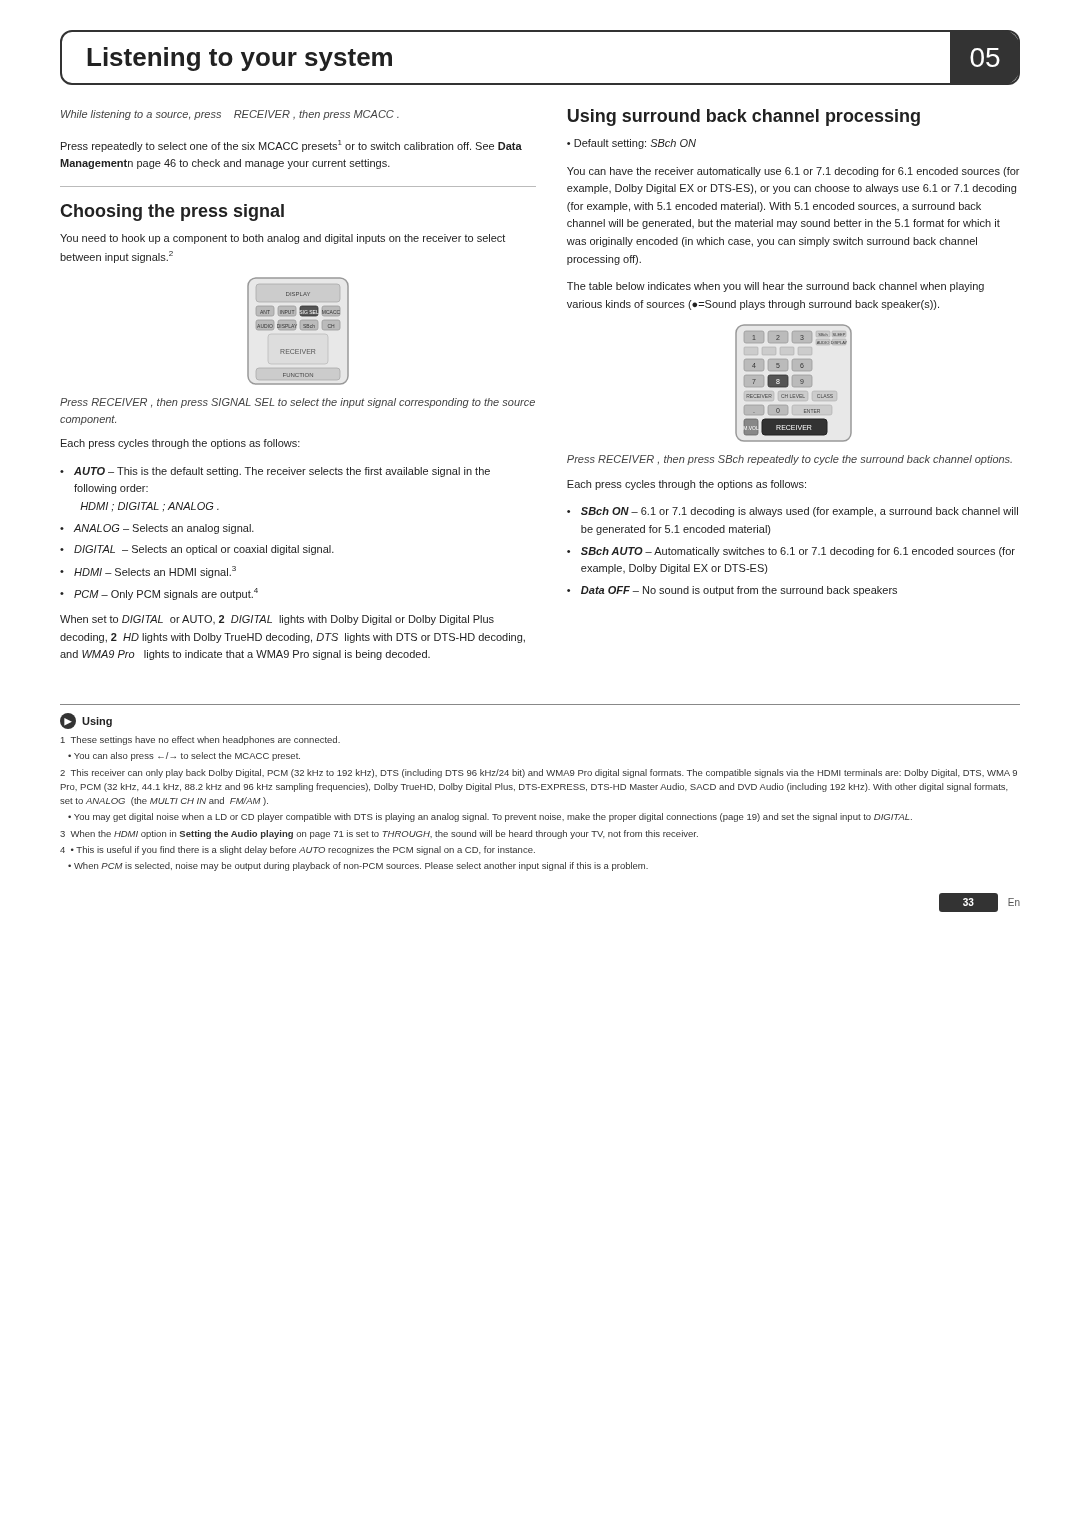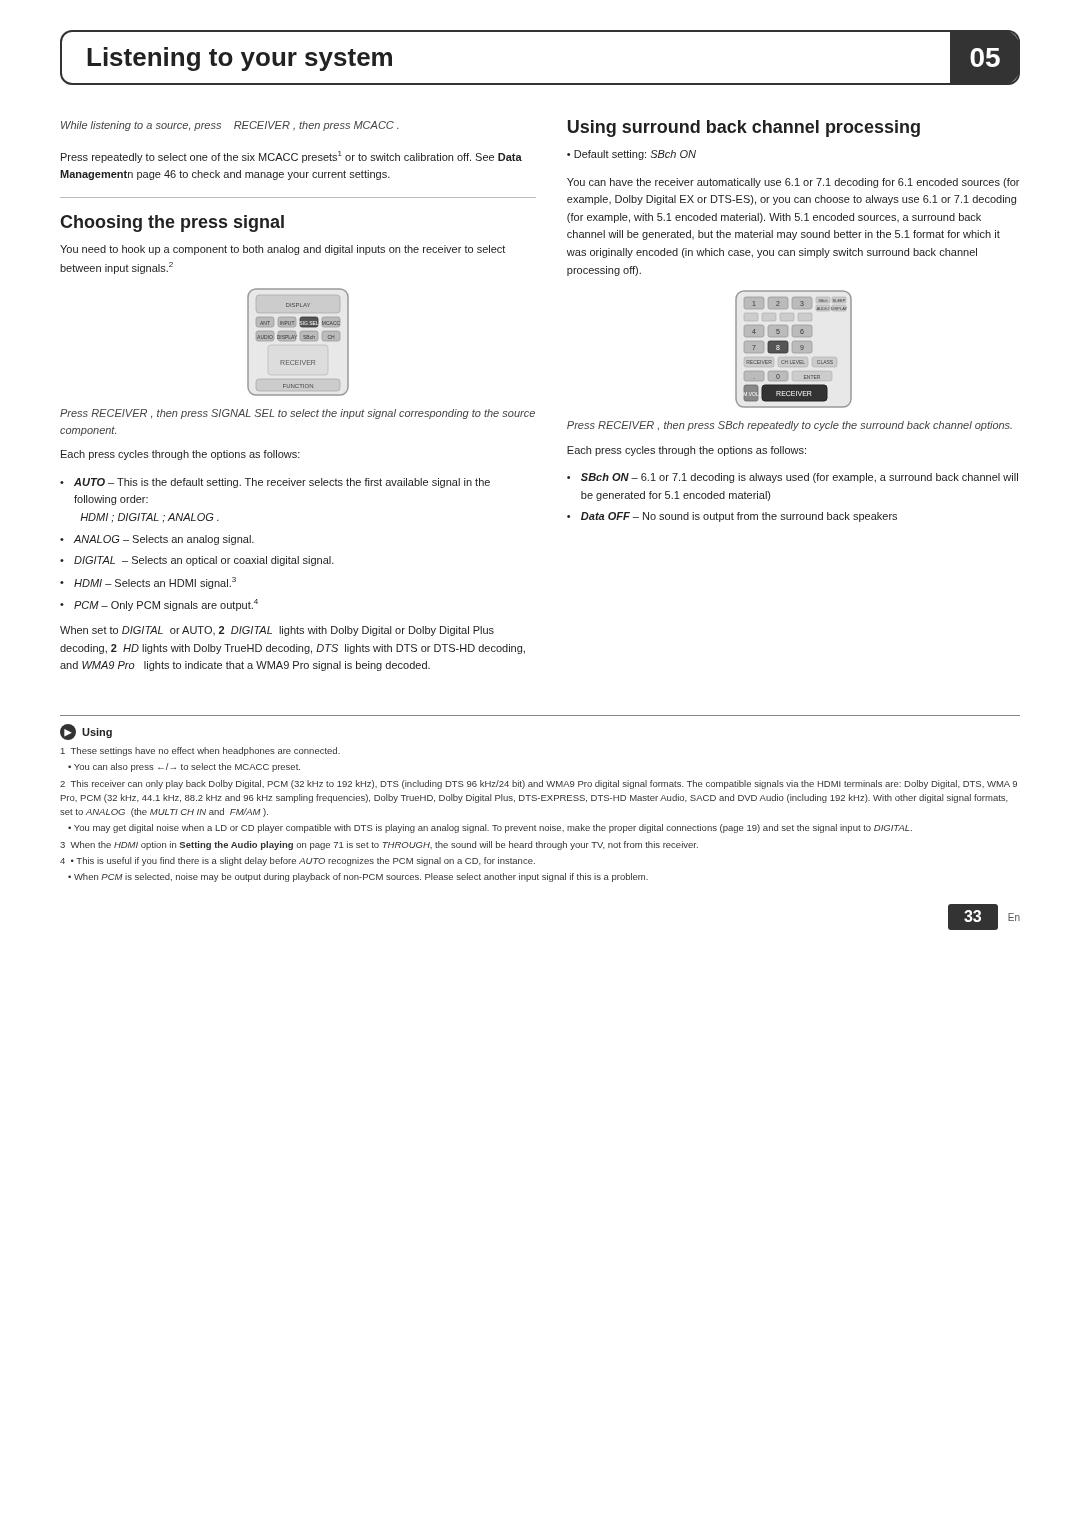--- a/index.html
+++ b/index.html
@@ -21,34 +21,34 @@
       position: relative;
     }
 
     
     .header-bar {
       display: flex;
       align-items: center;
       border: 2px solid #333;
       border-radius: 12px;
       padding: 10px 24px;
-      margin-bottom: 32px;
+      margin-bottom: 21px;
       position: relative;
     }
     .header-title {
       font-size: 26px;
       font-weight: bold;
       color: #222;
       flex: 1;
     }
     .chapter-badge {
       background: #333;
       color: #fff;
       font-size: 28px;
-      font-weight: bold;
+      font-weight: normal;
       padding: 6px 16px;
       border-radius: 4px;
       position: absolute;
       right: -2px;
       top: -2px;
       bottom: -2px;
       display: flex;
       align-items: center;
       justify-content: center;
       min-width: 70px;
@@ -168,23 +168,23 @@
     .page-number-area {
       display: flex;
       justify-content: flex-end;
       align-items: center;
       margin-top: 20px;
       gap: 10px;
     }
     .page-number-box {
       background: #333;
       color: #fff;
-      font-size: 16px;
+      font-size: 10px;
       font-weight: bold;
-      padding: 4px 16px;
+      padding: 4px 24px;
       border-radius: 3px;
     }
     .page-en {
       font-size: 10px;
       color: #555;
     }
 
     
     .section-divider {
       border: none;
@@ -299,20 +299,23 @@
       <h2 class="section-title">Using surround back channel processing</h2>
 
       <p class="body-text">
         • Default setting: <em>SBch ON</em>
       </p>
 
       <p class="body-text">
         You can have the receiver automatically use 6.1 or 7.1 decoding for 6.1 encoded sources (for example, Dolby Digital EX or DTS-ES), or you can choose to always use 6.1 or 7.1 decoding (for example, with 5.1 encoded material). With 5.1 encoded sources, a surround back channel will be generated, but the material may sound better in the 5.1 format for which it was originally encoded (in which case, you can simply switch surround back channel processing off).
       </p>
 
+      <p class="body-text">
+        The table below indicates when you will hear the surround back channel when playing various kinds of sources (●=Sound plays through surround back speaker(s)).
+      </p>
 
       <div class="remote-container">
         <svg class="remote-svg" width="175" height="120" viewBox="0 0 175 120">
 
           <rect x="30" y="2" width="115" height="116" rx="8" ry="8" fill="#e8e8e8" stroke="#999" stroke-width="1.5"></rect>
 
           <rect x="38" y="8" width="20" height="12" rx="2" fill="#bbb" stroke="#999" stroke-width="0.8"></rect>
           <text x="48" y="17" text-anchor="middle" font-size="7" fill="#333">1</text>
           <rect x="62" y="8" width="20" height="12" rx="2" fill="#bbb" stroke="#999" stroke-width="0.8"></rect>
           <text x="72" y="17" text-anchor="middle" font-size="7" fill="#333">2</text>
@@ -371,20 +374,23 @@
 
       <p class="italic-caption">
         <em>Press  RECEIVER , then press  SBch  repeatedly to cycle the surround back channel options.</em>
       </p>
 
       <p class="body-text">Each press cycles through the options as follows:</p>
 
       <ul class="bullet-list">
         <li>
           <em><strong>SBch ON</strong></em> – 6.1 or 7.1 decoding is always used (for example, a surround back channel will be generated for 5.1 encoded material)
+        </li>
+        <li>
+          <em><strong>SBch AUTO</strong></em> – Automatically switches to 6.1 or 7.1 decoding for 6.1 encoded sources (for example, Dolby Digital EX or DTS-ES)
         </li>
         <li>
           <em><strong>Data OFF</strong></em> – No sound is output from the surround back speakers
         </li>
       </ul>
 
     </div>
 
   </div>
 

